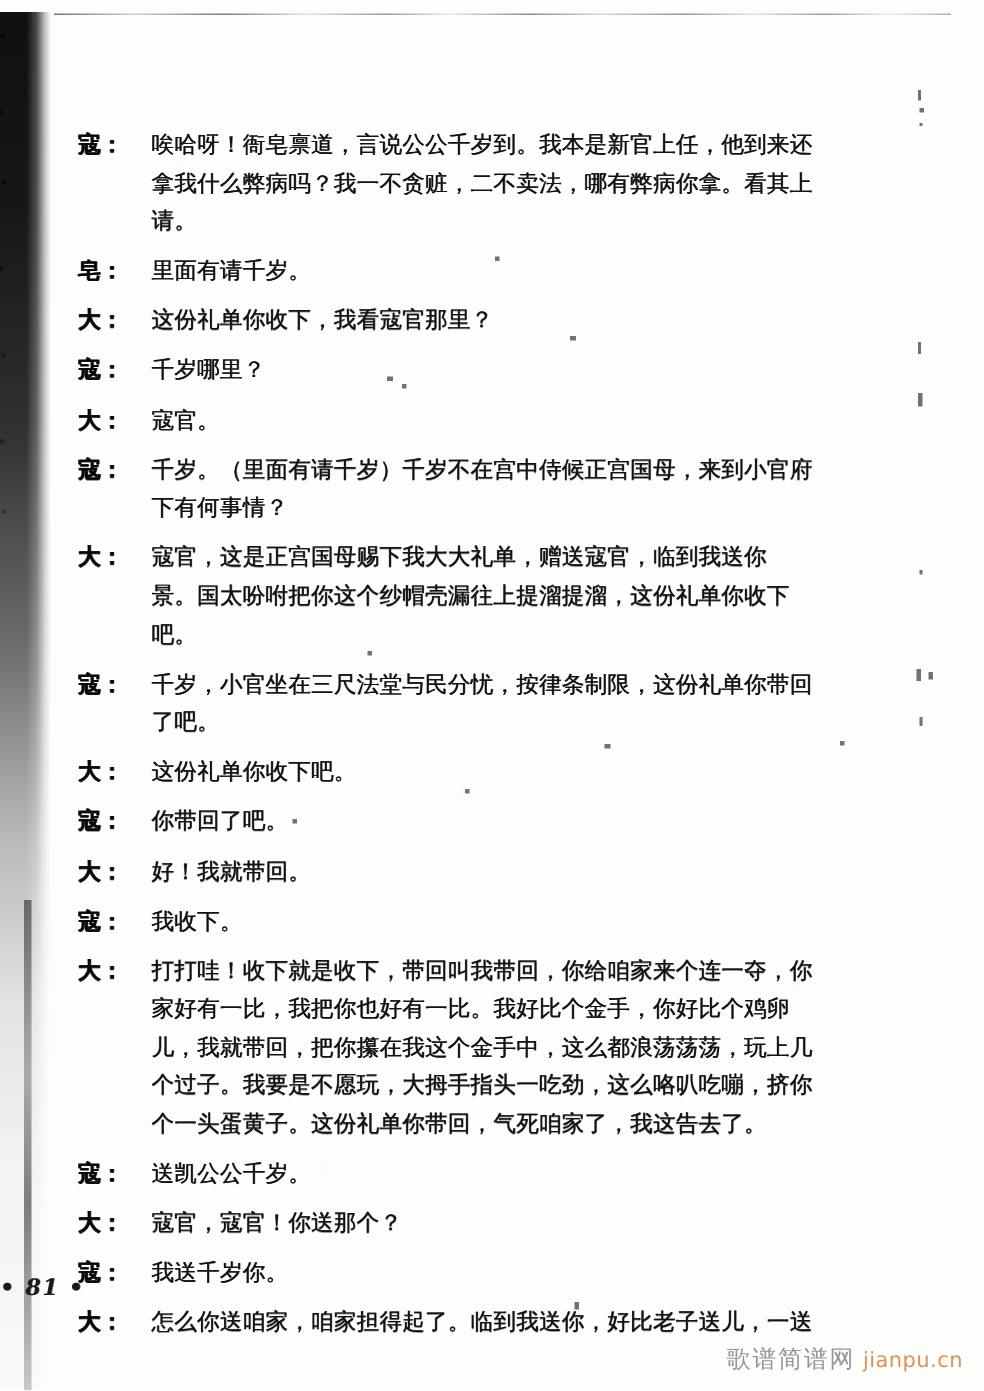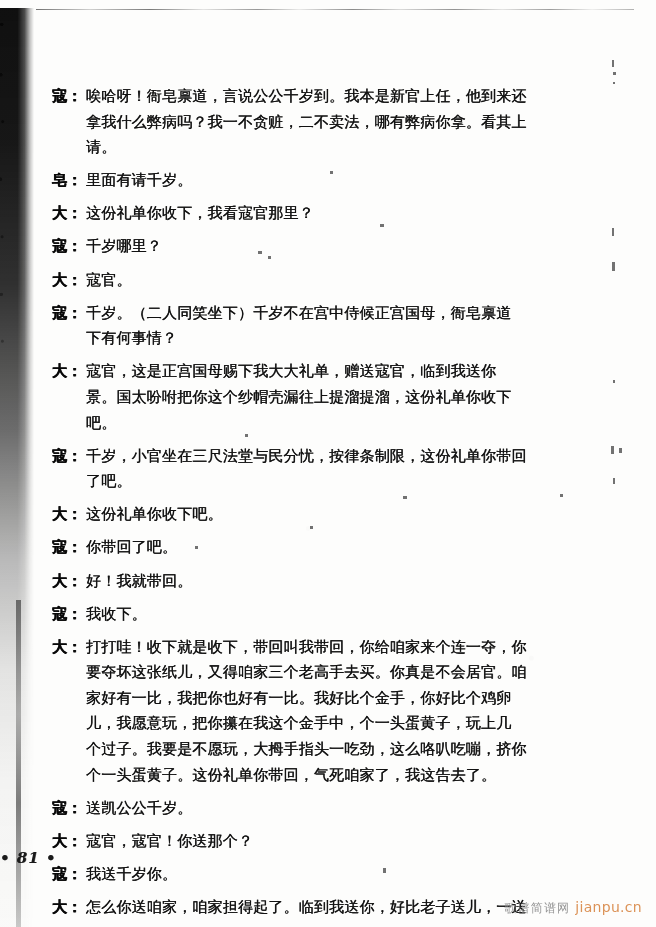--- a/index.html
+++ b/index.html
@@ -134,20 +134,21 @@
       -0.35px 0 0 rgba(0,0,0,0.5),
       0 0.4px 0 rgba(0,0,0,0.5);
   }
   .spk.blank { color: transparent; text-shadow: none; }
 
   .txt {
     flex: 1 1 auto;
     text-align: justify;
     text-justify: inter-character;
     word-break: break-all;
+    margin-left: 15px;
   }
   .txt.nojust { text-align: left; }
 
   
   #pagenum {
     position: absolute;
     left: 0;
     top: 849px;
     width: 612px;
     text-align: left;
@@ -165,21 +166,21 @@
     position: absolute;
     right: 14px;
     bottom: 10px;
     display: flex;
     align-items: baseline;
     gap: 5px;
     opacity: 0.92;
   }
   #watermark .wm-cn {
     font-family: Liberation Sans, sans-serif;
-    font-size: 12px;
+    font-size: 16px;
     color: #8d8d8d;
     letter-spacing: 1.2px;
     text-align: right;
   }
   #watermark .wm-url {
     font-family: "DejaVu Sans", "Liberation Sans", sans-serif;
     font-size: 14px;
     color: #d98a4a;
     letter-spacing: 0.3px;
   }
@@ -240,21 +241,21 @@
       <div class="line gap">
         <span class="spk">寇：</span>
         <span class="txt nojust">千岁哪里？</span>
       </div>
       <div class="line gap">
         <span class="spk">大：</span>
         <span class="txt nojust">寇官。</span>
       </div>
       <div class="line gap">
         <span class="spk">寇：</span>
-        <span class="txt">千岁。（二人同笑坐下）千岁不在宫中侍候正宫国母，衙皂禀道</span>
+        <span class="txt">千岁。（里面有请千岁）千岁不在宫中侍候正宫国母，来到小官府</span>
       </div>
       <div class="line">
         <span class="spk blank">寇：</span>
         <span class="txt nojust">下有何事情？</span>
       </div>
       <div class="line gap">
         <span class="spk">大：</span>
         <span class="txt">寇官，这是正宫国母赐下我大大礼单，赠送寇官，临到我送你</span>
       </div>
       <div class="line">
@@ -288,29 +289,25 @@
       <div class="line gap">
         <span class="spk">寇：</span>
         <span class="txt nojust">我收下。</span>
       </div>
       <div class="line gap">
         <span class="spk">大：</span>
         <span class="txt">打打哇！收下就是收下，带回叫我带回，你给咱家来个连一夺，你</span>
       </div>
       <div class="line">
         <span class="spk blank">大：</span>
-        <span class="txt">要夺坏这张纸儿，又得咱家三个老高手去买。你真是不会居官。咱</span>
-      </div>
-      <div class="line">
-        <span class="spk blank">大：</span>
         <span class="txt">家好有一比，我把你也好有一比。我好比个金手，你好比个鸡卵</span>
       </div>
       <div class="line">
         <span class="spk blank">大：</span>
-        <span class="txt">儿，我愿意玩，把你攥在我这个金手中，个一头蛋黄子，玩上几</span>
+        <span class="txt">儿，我就带回，把你攥在我这个金手中，这么都浪荡荡荡，玩上几</span>
       </div>
       <div class="line">
         <span class="spk blank">大：</span>
         <span class="txt">个过子。我要是不愿玩，大拇手指头一吃劲，这么咯叭吃嘣，挤你</span>
       </div>
       <div class="line">
         <span class="spk blank">大：</span>
         <span class="txt nojust">个一头蛋黄子。这份礼单你带回，气死咱家了，我这告去了。</span>
       </div>
       <div class="line gap">

